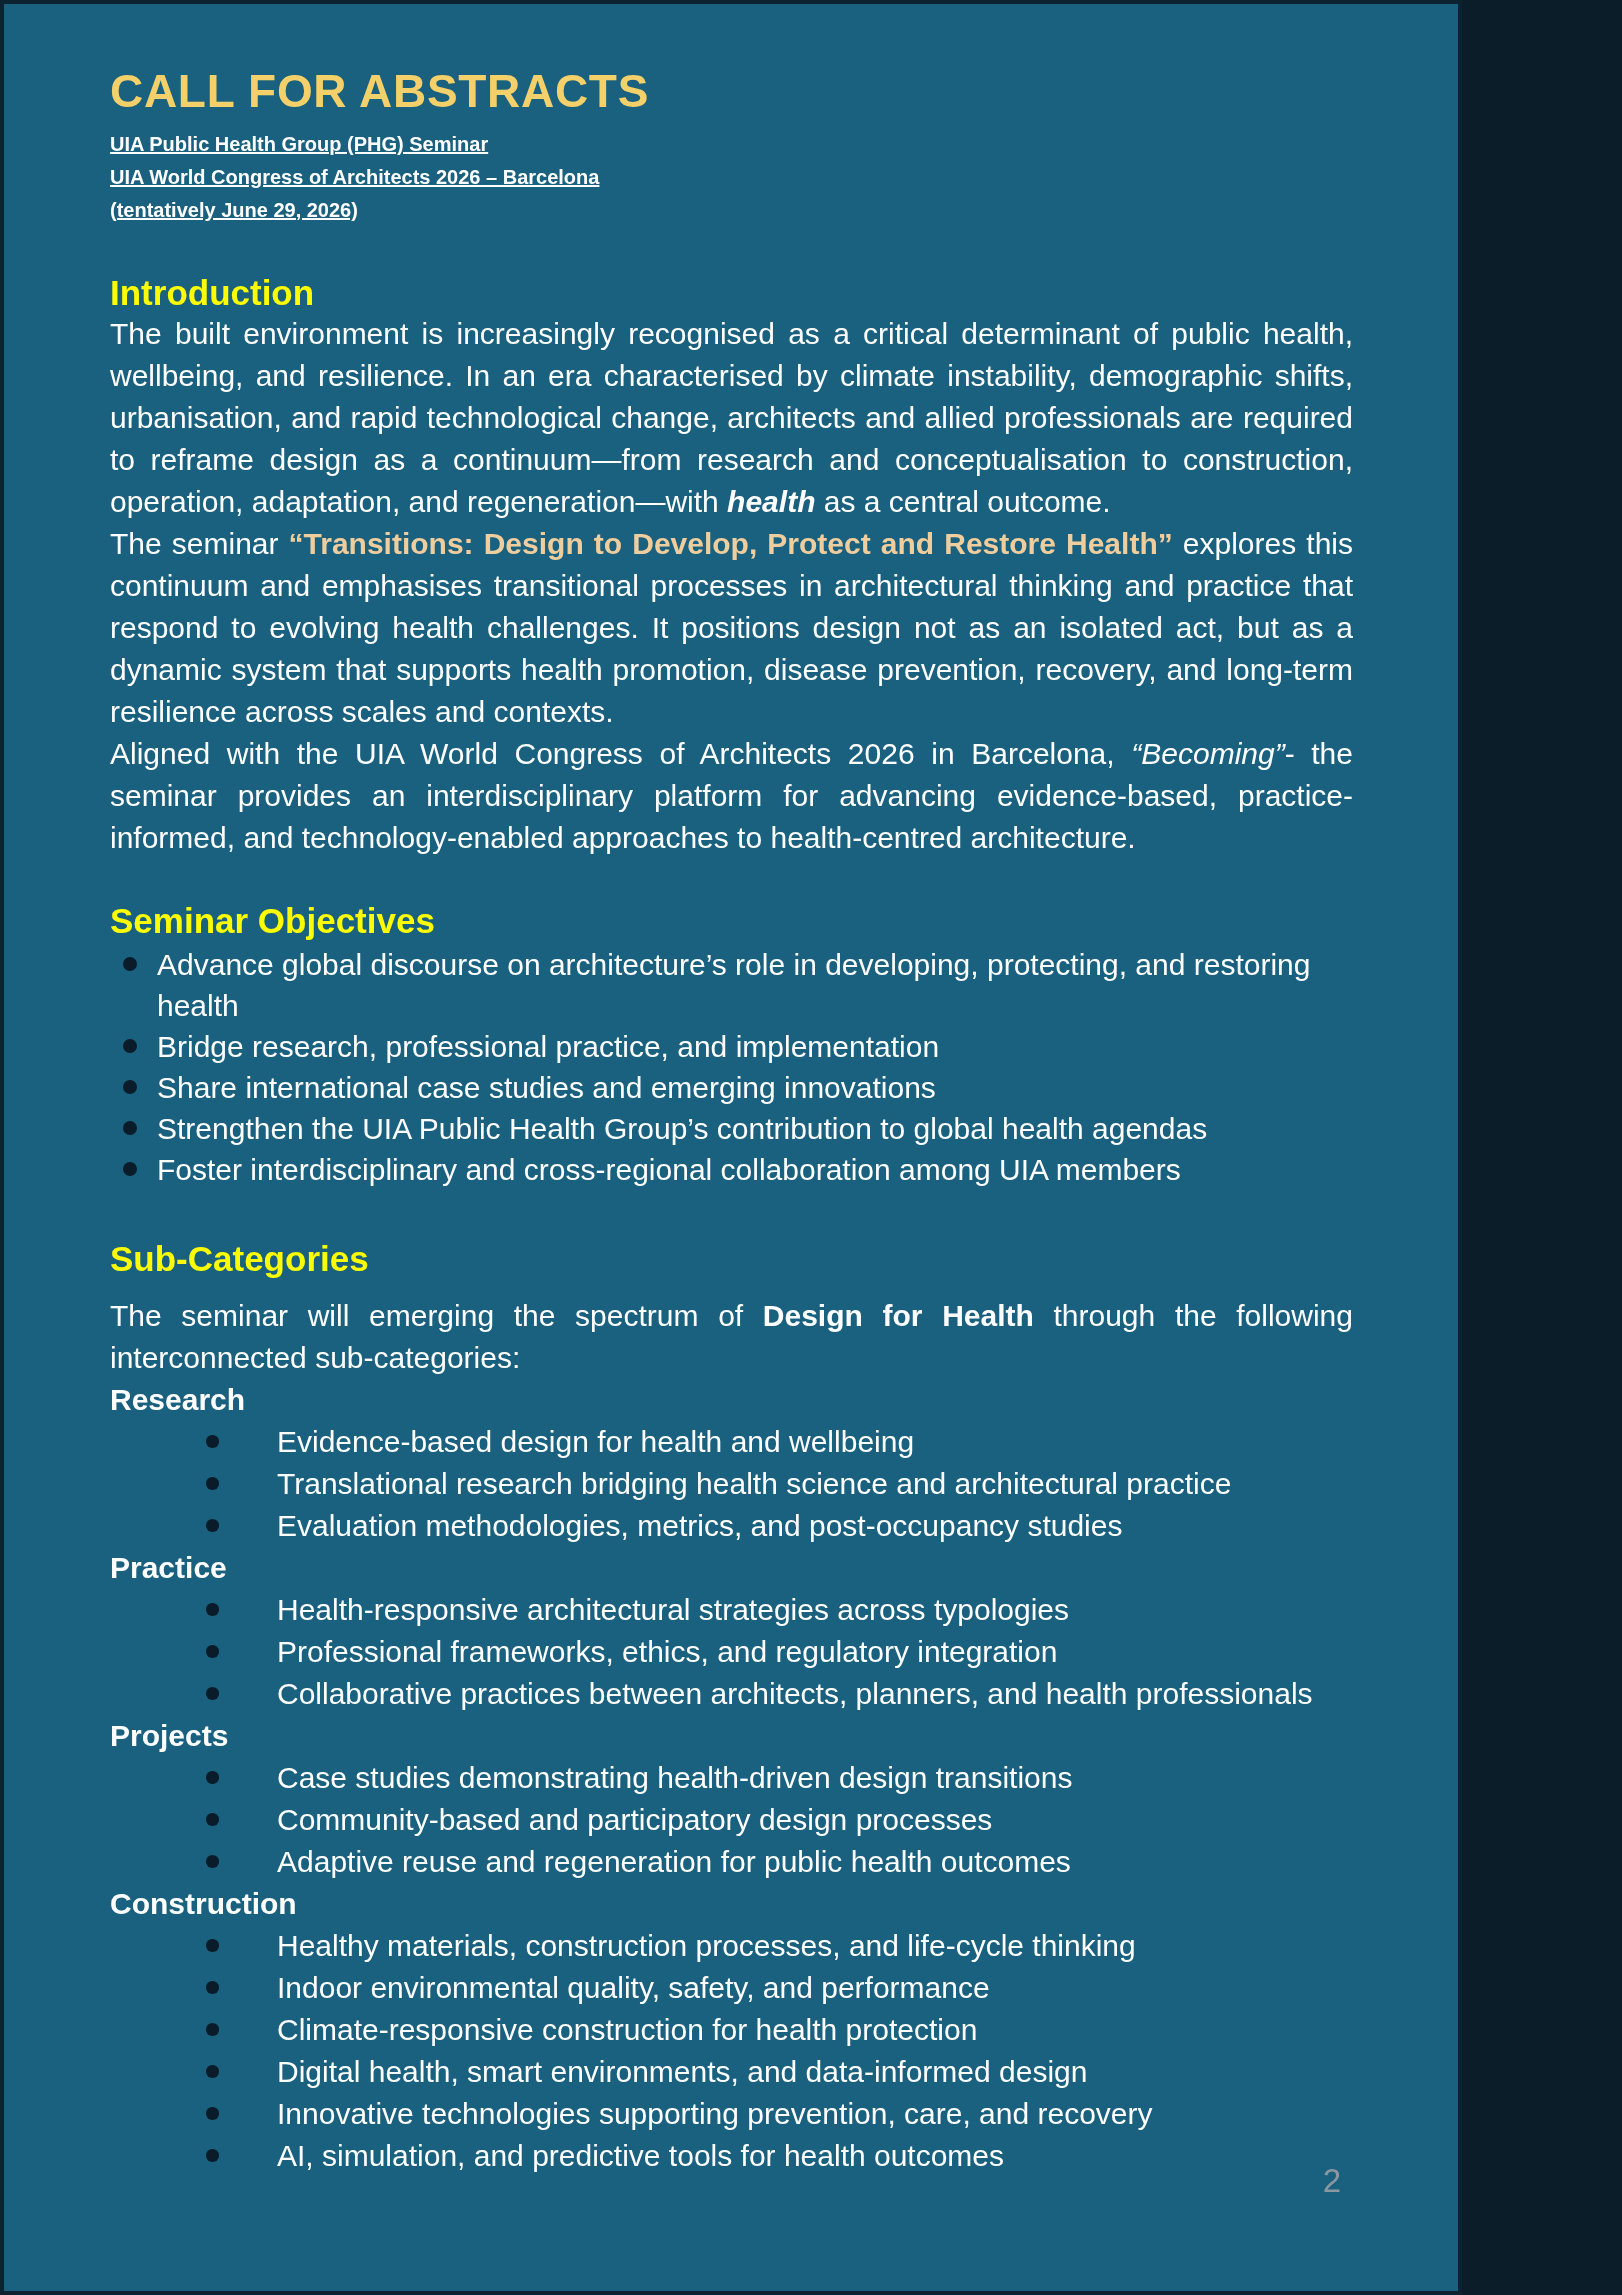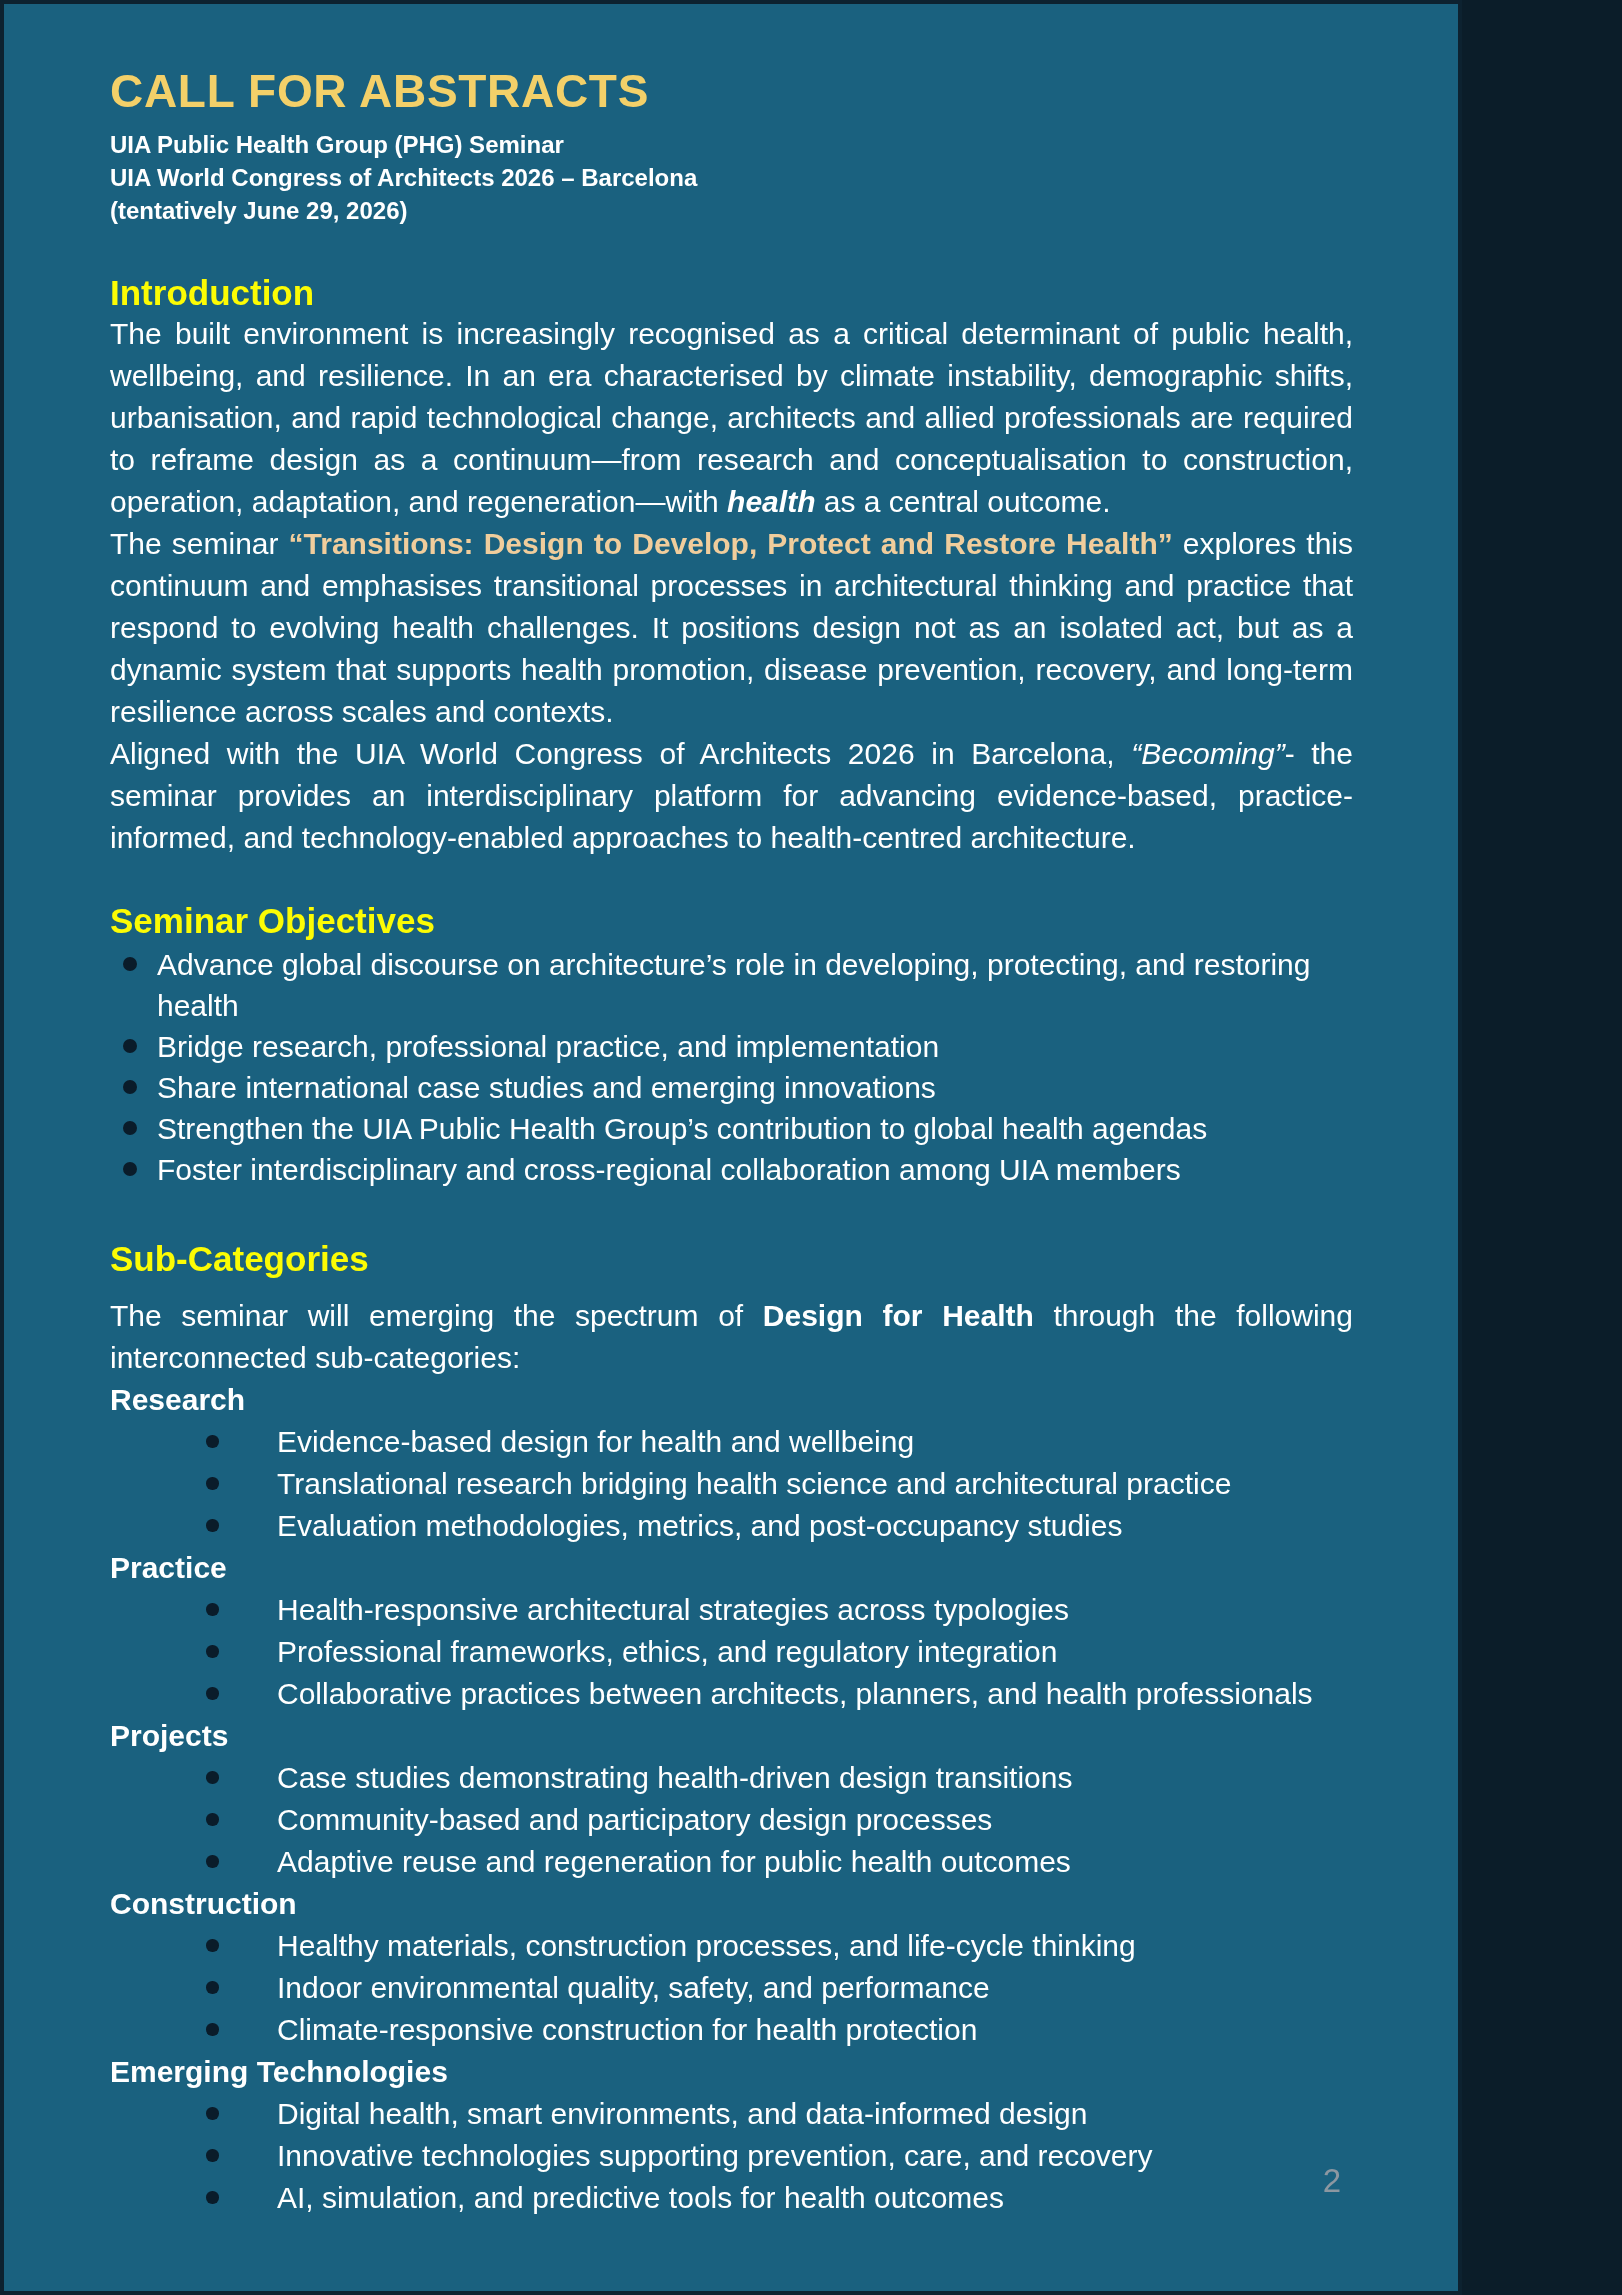--- a/index.html
+++ b/index.html
@@ -13,21 +13,21 @@
     font-family:"Liberation Sans", sans-serif;
     color:#FFFFFF;
     -webkit-font-smoothing:antialiased;
   }
   .content{padding:61px 105px 0 106px;}
   .doc-title{
     margin:0 0 9.7px 0;
     font-size:46px;font-weight:bold;letter-spacing:0.7px;
     color:#F3D069;line-height:53px;
   }
-  .doc-subtitle{font-size:24px;font-weight:bold;line-height:33px;color:#FFFFFF;}
+  .doc-subtitle{font-size:20px;font-weight:bold;line-height:33px;color:#FFFFFF;text-decoration:underline;}
   .doc-subtitle div{white-space:nowrap;}
   .section-heading{
     margin:0;font-size:35px;font-weight:bold;
     color:#FCFC04;line-height:37px;
   }
   .sh-intro{margin-top:47px;margin-bottom:2.8px;}
   .sh-objectives{margin-top:43px;margin-bottom:4.2px;}
   .sh-subcat{margin-top:50px;margin-bottom:18px;}
   .body-text{
     margin:0;font-size:30px;line-height:42px;
@@ -104,21 +104,20 @@
           <li><span class="bullet"></span><span>Case studies demonstrating health-driven design transitions</span></li>
           <li><span class="bullet"></span><span>Community-based and participatory design processes</span></li>
           <li><span class="bullet"></span><span>Adaptive reuse and regeneration for public health outcomes</span></li>
         </ul>
         <div class="cat-label">Construction</div>
         <ul class="bullet-list l2">
           <li><span class="bullet"></span><span>Healthy materials, construction processes, and life-cycle thinking</span></li>
           <li><span class="bullet"></span><span>Indoor environmental quality, safety, and performance</span></li>
           <li><span class="bullet"></span><span>Climate-responsive construction for health protection</span></li>
         </ul>
-        <div class="cat-label">Emerging Technologies</div>
         <ul class="bullet-list l2">
           <li><span class="bullet"></span><span>Digital health, smart environments, and data-informed design</span></li>
           <li><span class="bullet"></span><span>Innovative technologies supporting prevention, care, and recovery</span></li>
           <li><span class="bullet"></span><span>AI, simulation, and predictive tools for health outcomes</span></li>
         </ul>
       </div>
 
   </div>
 
   <div class="page-number">2</div>

